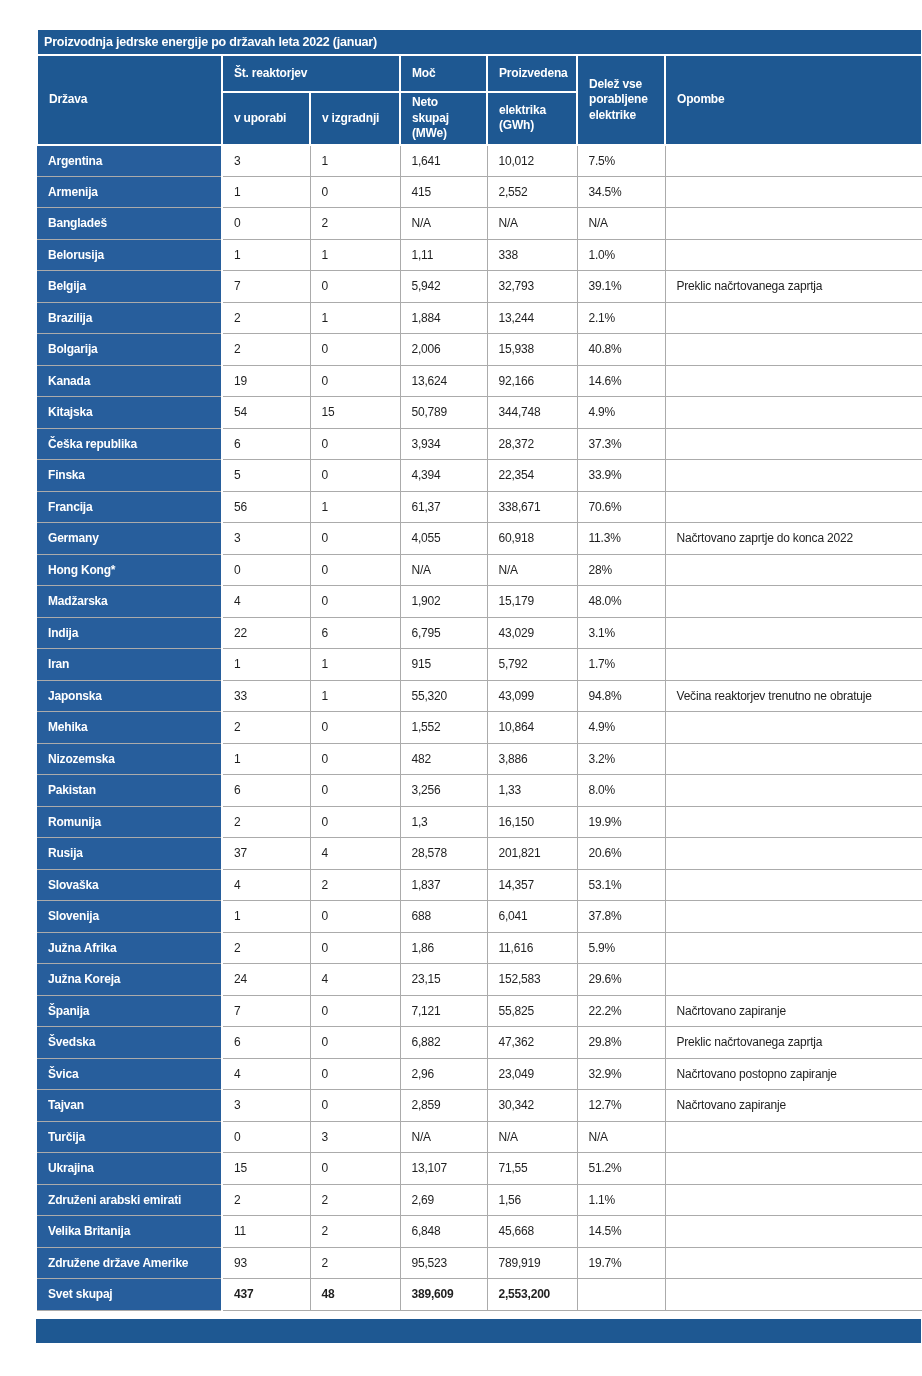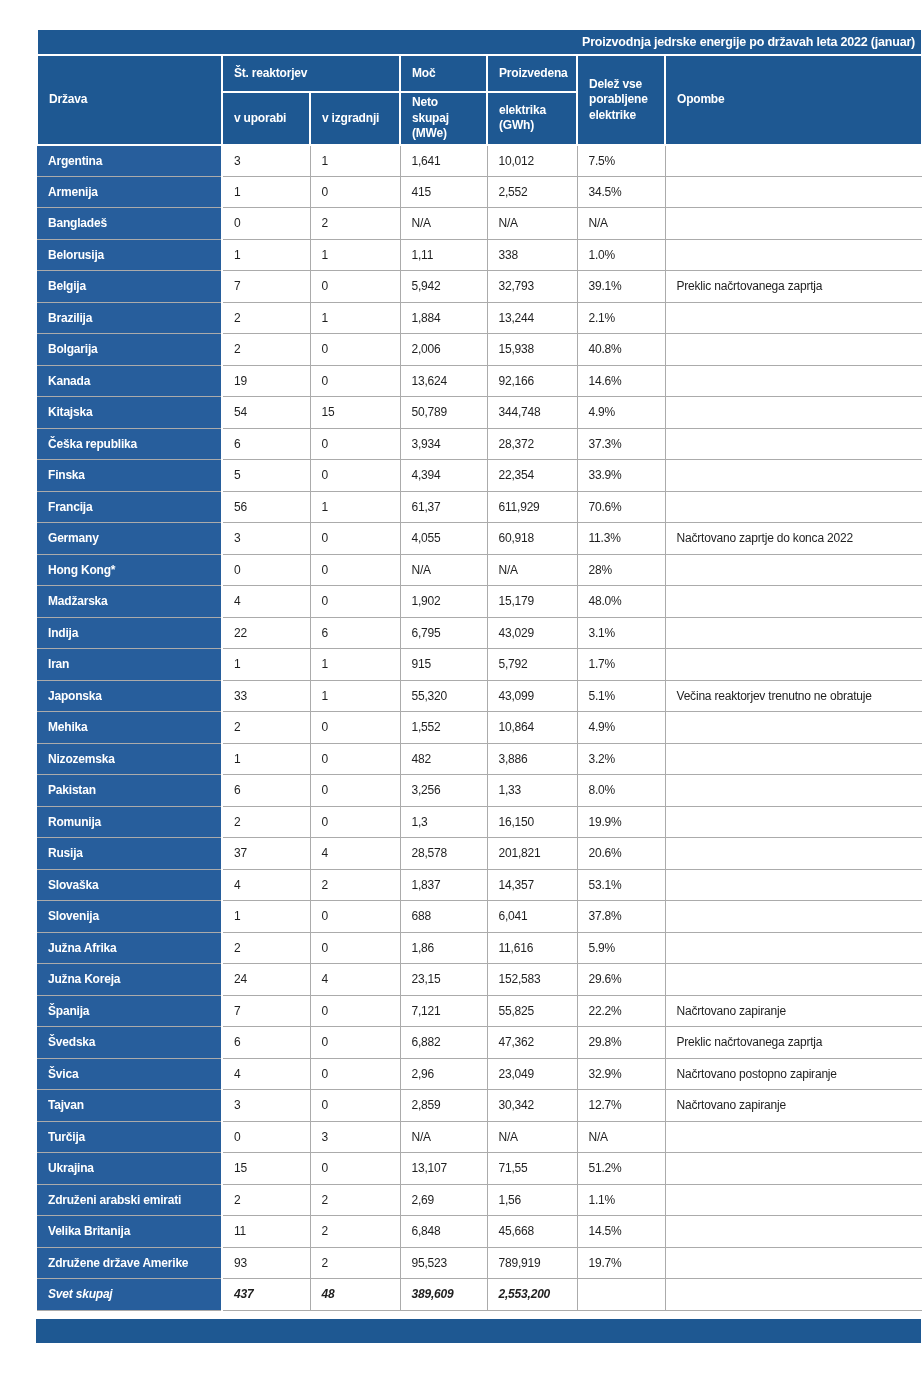--- a/index.html
+++ b/index.html
@@ -31,21 +31,21 @@
     letter-spacing:-0.2px;
     overflow:hidden;
     white-space:normal;
   }
   
   .title-cell{
     background:var(--header-blue);
     color:#fff;
     font-weight:bold;
     font-size:12.5px;
-    text-align:right;
+    text-align:left;
     height:26px;
     border:2px solid #fff;
     padding:0 6px;
   }
   
   thead th.hcell{
     background:var(--header-blue);
     color:#fff;
     font-weight:bold;
     font-size:12px;
@@ -71,21 +71,20 @@
   }
   tbody td.country-cell{
     background:var(--row-label-blue);
     color:#fff;
     font-weight:bold;
     border-left:none;
     border-right:2px solid #fff;
   }
   tbody tr[data-name="total-row"] td{
     font-weight:bold;
-    font-style:italic;
   }
   .footer-bar{
     margin-top:8px;
     width:885px;
     height:24px;
     background:var(--header-blue);
   }
 </style>
 </head>
 <body>
@@ -218,21 +217,21 @@
           <td class="value-cell" data-name="value-cell">4,394</td>
           <td class="value-cell" data-name="value-cell">22,354</td>
           <td class="value-cell" data-name="value-cell">33.9%</td>
           <td class="note-cell" data-name="note-cell"></td>
         </tr>
         <tr data-name="table-row">
           <td class="country-cell" data-name="country-cell">Francija</td>
           <td class="value-cell" data-name="value-cell">56</td>
           <td class="value-cell" data-name="value-cell">1</td>
           <td class="value-cell" data-name="value-cell">61,37</td>
-          <td class="value-cell" data-name="value-cell">611,929</td>
+          <td class="value-cell" data-name="value-cell">338,671</td>
           <td class="value-cell" data-name="value-cell">70.6%</td>
           <td class="note-cell" data-name="note-cell"></td>
         </tr>
         <tr data-name="table-row">
           <td class="country-cell" data-name="country-cell">Germany</td>
           <td class="value-cell" data-name="value-cell">3</td>
           <td class="value-cell" data-name="value-cell">0</td>
           <td class="value-cell" data-name="value-cell">4,055</td>
           <td class="value-cell" data-name="value-cell">60,918</td>
           <td class="value-cell" data-name="value-cell">11.3%</td>
@@ -273,21 +272,21 @@
           <td class="value-cell" data-name="value-cell">5,792</td>
           <td class="value-cell" data-name="value-cell">1.7%</td>
           <td class="note-cell" data-name="note-cell"></td>
         </tr>
         <tr data-name="table-row">
           <td class="country-cell" data-name="country-cell">Japonska</td>
           <td class="value-cell" data-name="value-cell">33</td>
           <td class="value-cell" data-name="value-cell">1</td>
           <td class="value-cell" data-name="value-cell">55,320</td>
           <td class="value-cell" data-name="value-cell">43,099</td>
-          <td class="value-cell" data-name="value-cell">5.1%</td>
+          <td class="value-cell" data-name="value-cell">94.8%</td>
           <td class="note-cell" data-name="note-cell">Večina reaktorjev trenutno ne obratuje</td>
         </tr>
         <tr data-name="table-row">
           <td class="country-cell" data-name="country-cell">Mehika</td>
           <td class="value-cell" data-name="value-cell">2</td>
           <td class="value-cell" data-name="value-cell">0</td>
           <td class="value-cell" data-name="value-cell">1,552</td>
           <td class="value-cell" data-name="value-cell">10,864</td>
           <td class="value-cell" data-name="value-cell">4.9%</td>
           <td class="note-cell" data-name="note-cell"></td>

